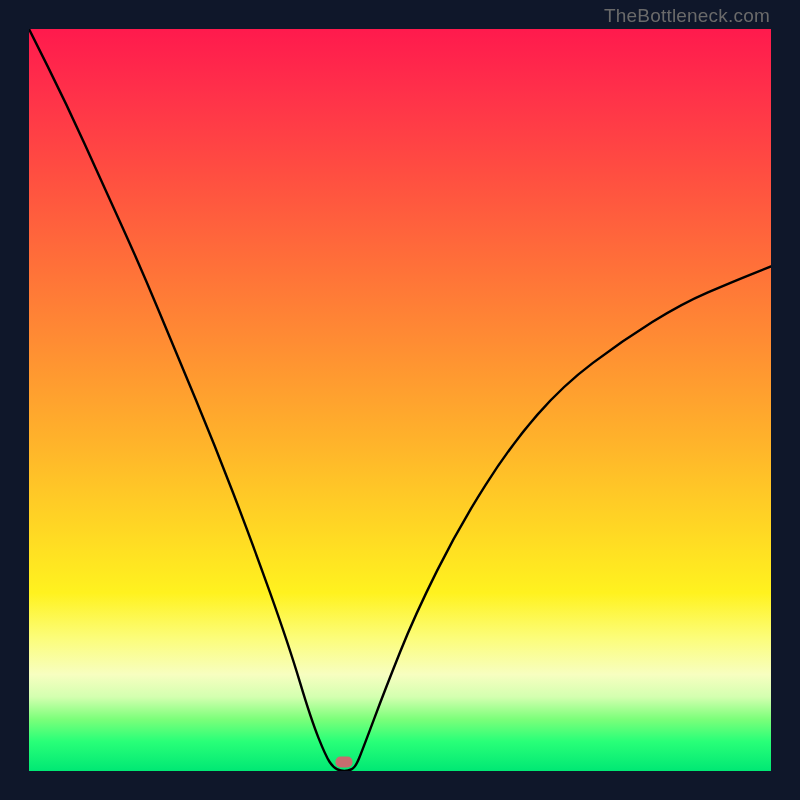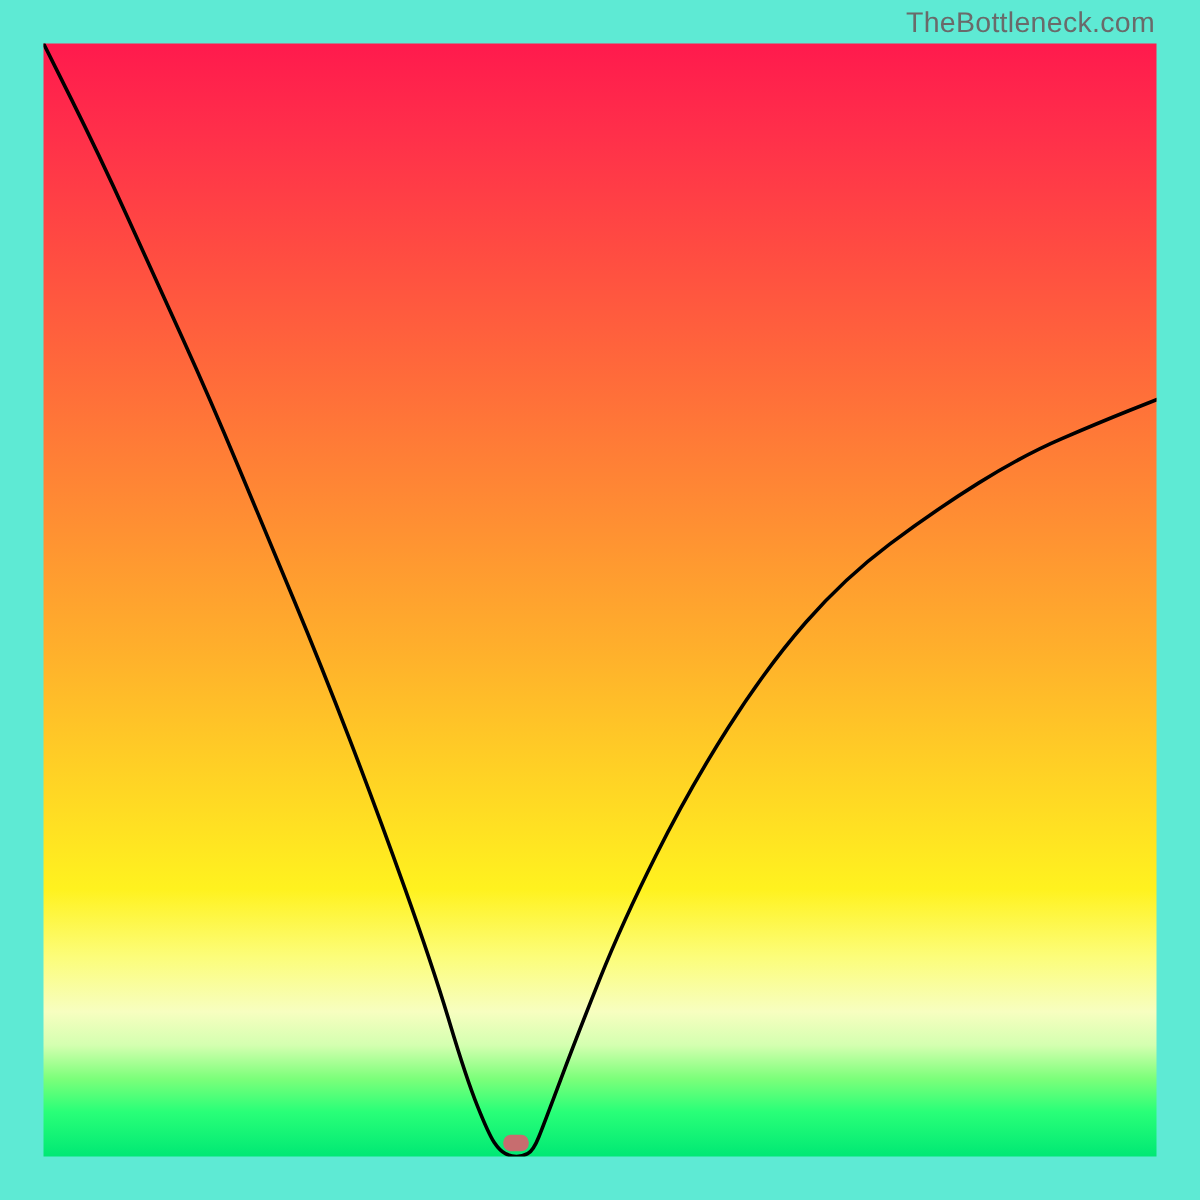--- a/index.html
+++ b/index.html
@@ -8,21 +8,21 @@
     width: 800px;
     height: 800px;
     overflow: hidden;
     background: #000;
     font-family: Arial, Helvetica, sans-serif;
   }
   .frame {
     position: relative;
     width: 800px;
     height: 800px;
-    background: #5eead4;
+    background: #0f172a;
   }
   .plot-area {
     position: absolute;
     left: 29px;
     top: 29px;
     width: 742px;
     height: 742px;
     
     background: linear-gradient(
       to bottom,

